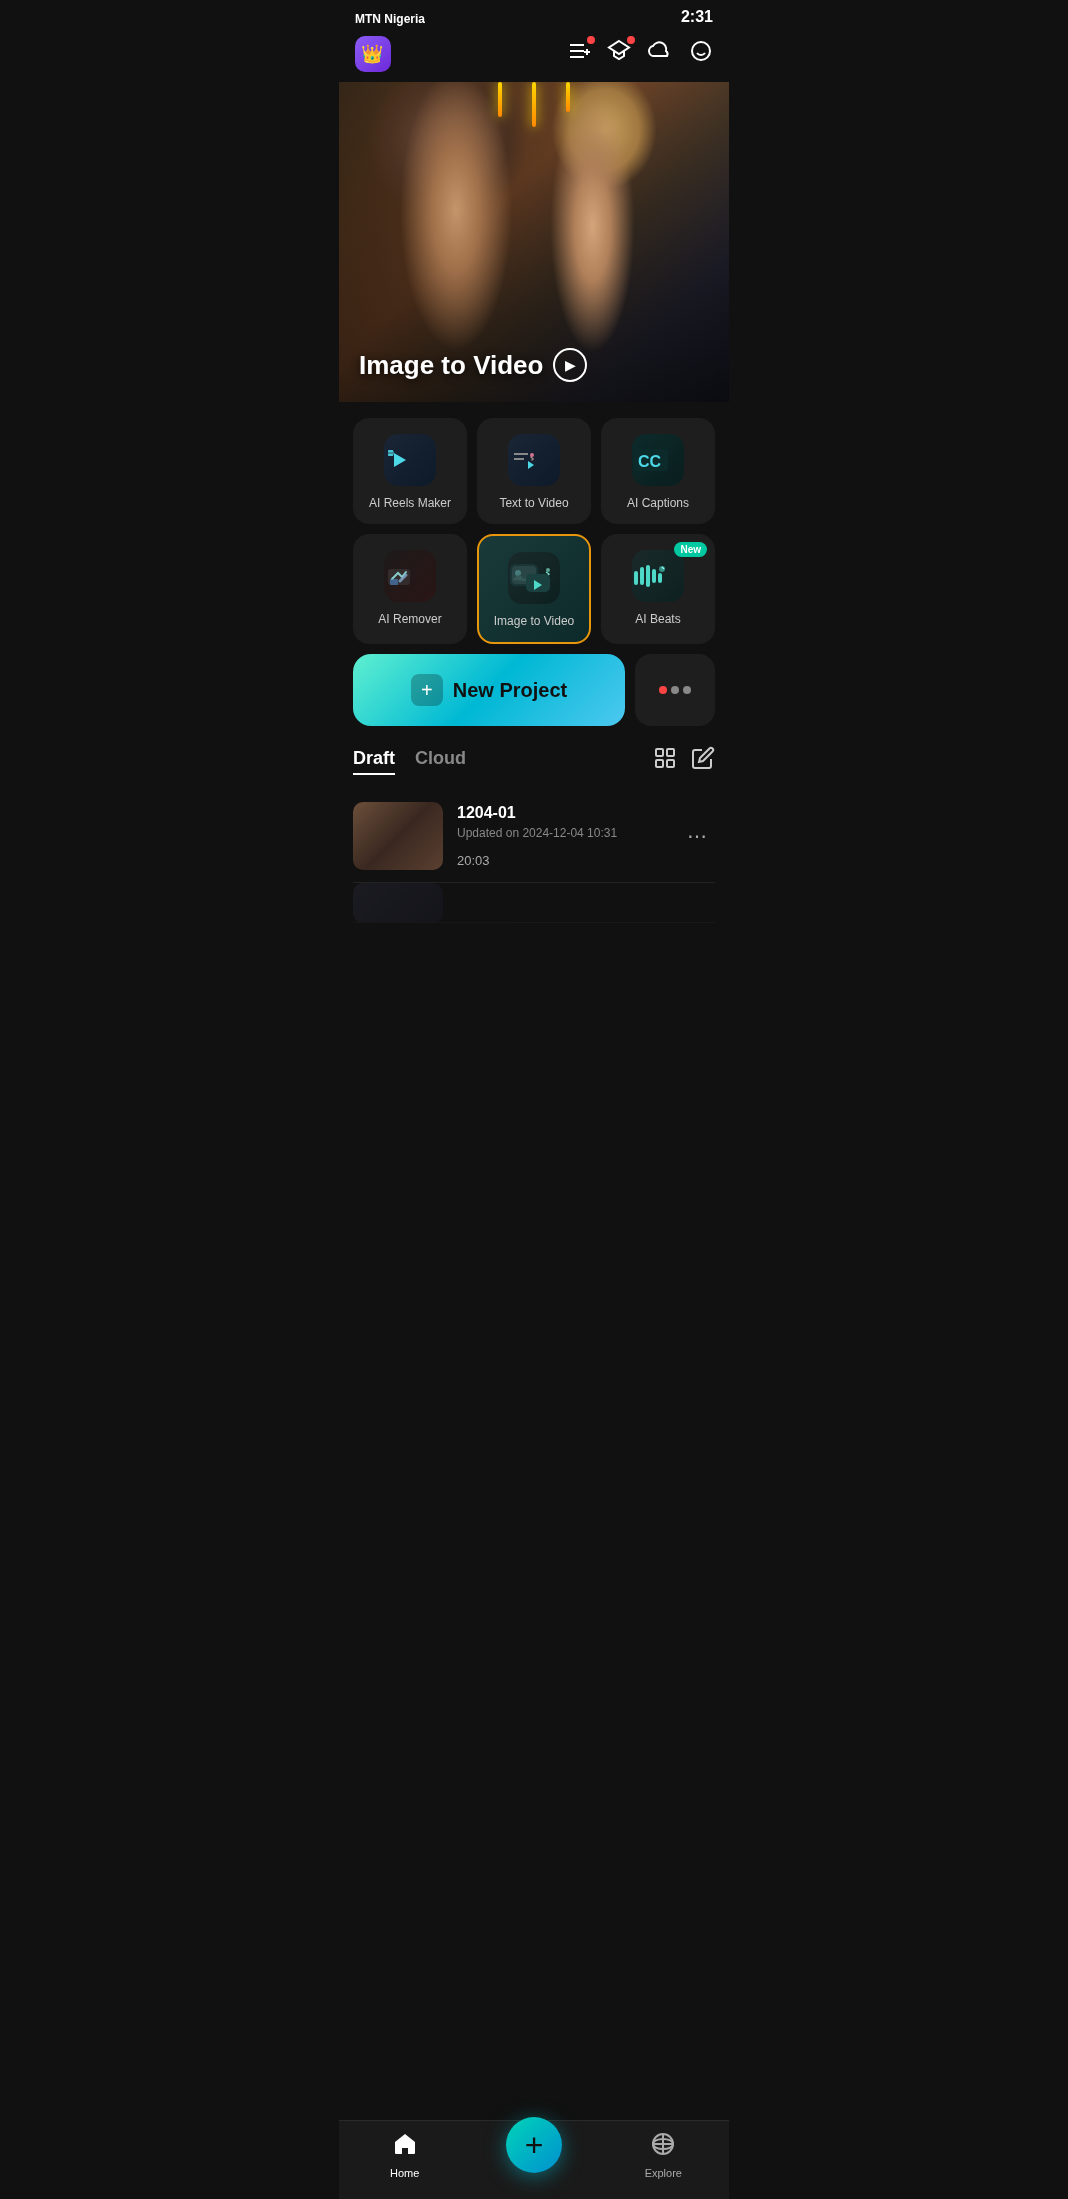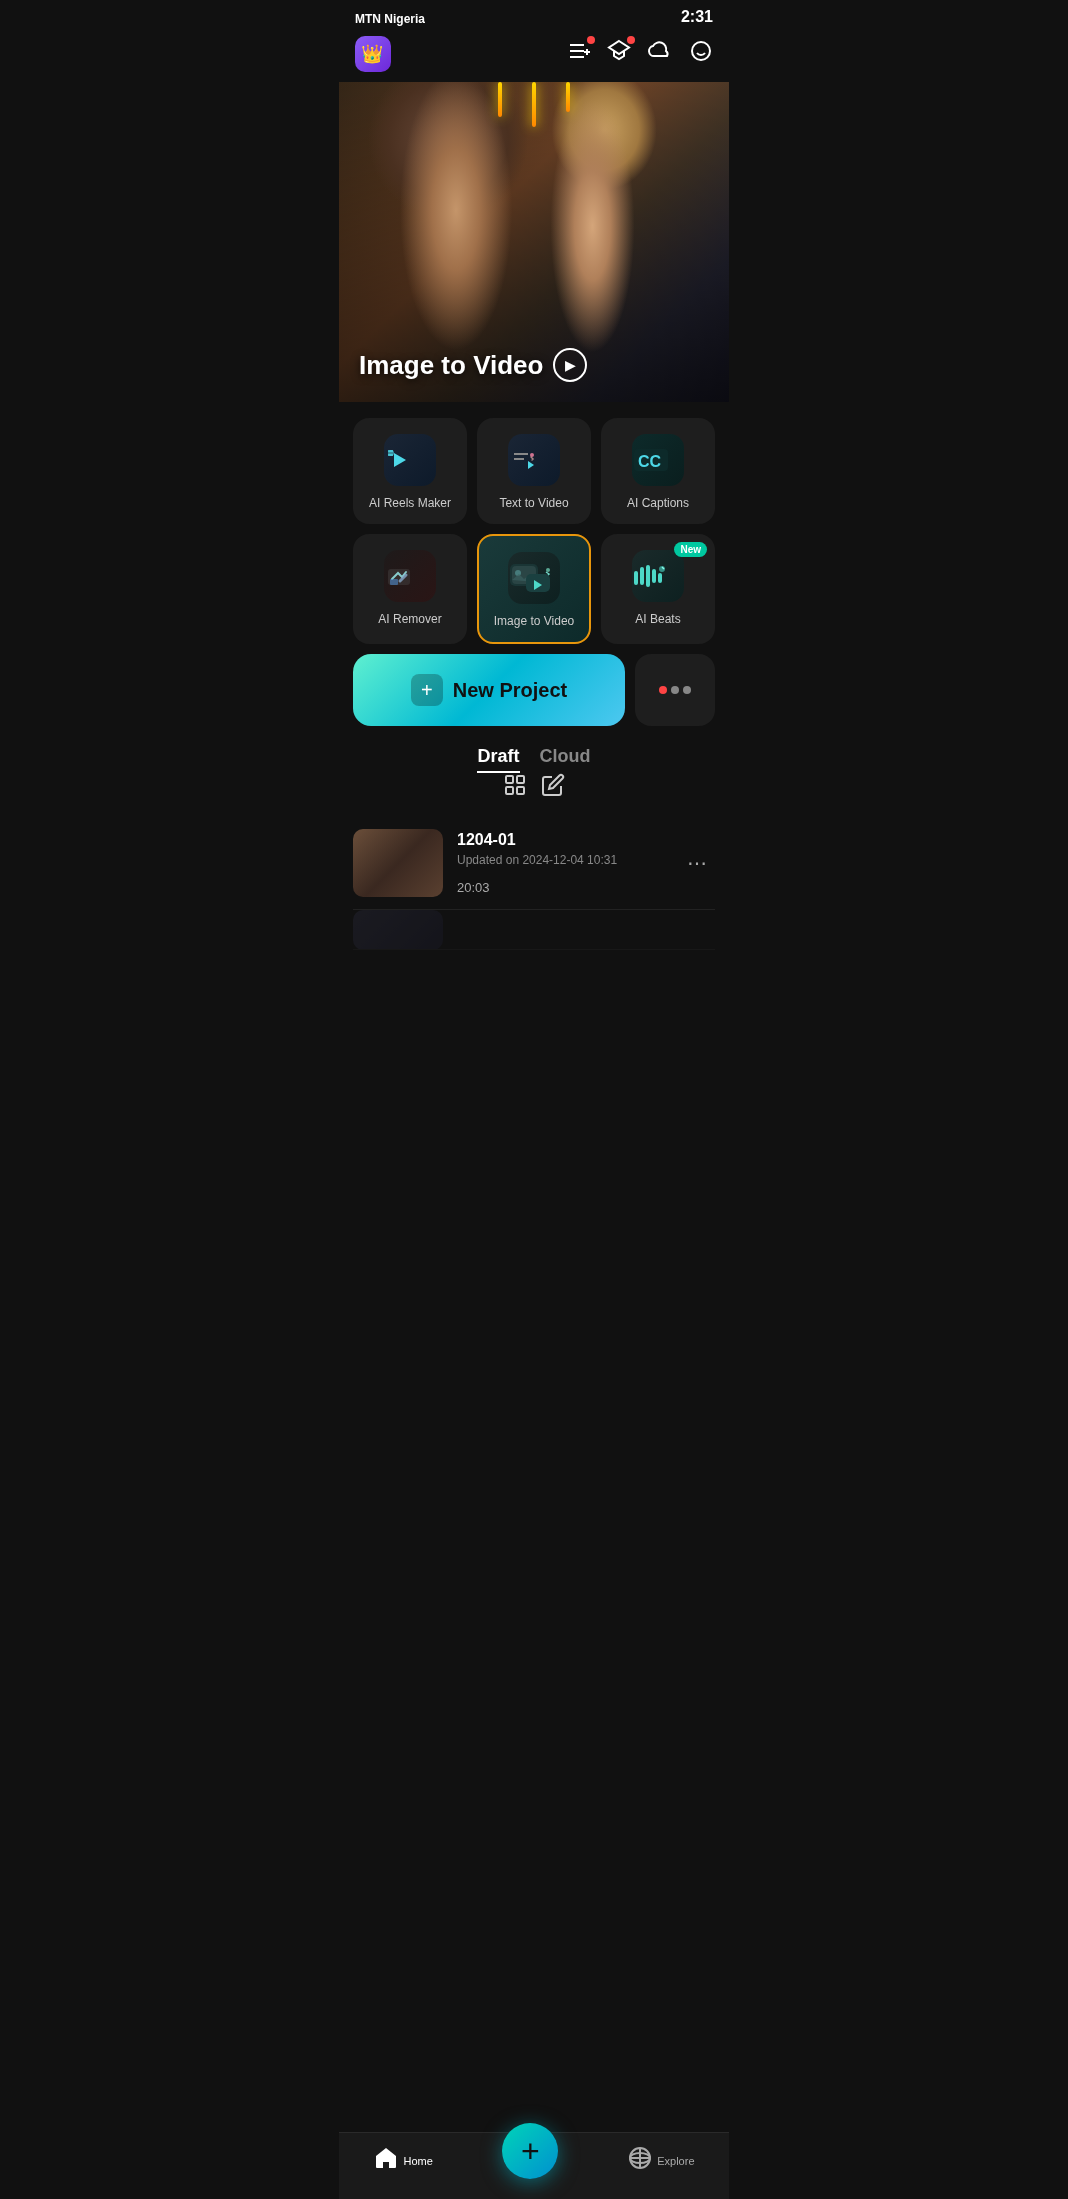--- a/index.html
+++ b/index.html
@@ -239,21 +239,20 @@
 
     
     .draft-section {
       padding: 20px 14px 0;
     }
     .draft-tabs {
       display: flex;
       justify-content: space-between;
       align-items: center;
       margin-bottom: 14px;
-      flex-direction: column;
     }
     .tab-group { display: flex; gap: 20px; }
     .tab-item {
       font-size: 18px;
       font-weight: 700;
       color: #888;
       cursor: pointer;
       padding-bottom: 4px;
     }
     .tab-item.active {
@@ -321,21 +320,21 @@
       width: 390px;
       background: #1a1a1a;
       border-top: 1px solid #2a2a2a;
       display: flex;
       justify-content: space-around;
       align-items: center;
       padding: 10px 0 20px;
     }
     .bottom-nav-item {
       display: flex;
-      flex-direction: row;
+      flex-direction: column;
       align-items: center;
       gap: 4px;
       cursor: pointer;
       min-width: 60px;
     }
     .bottom-nav-icon { font-size: 24px; }
     .bottom-nav-label {
       font-size: 11px;
       color: #aaa;
     }

